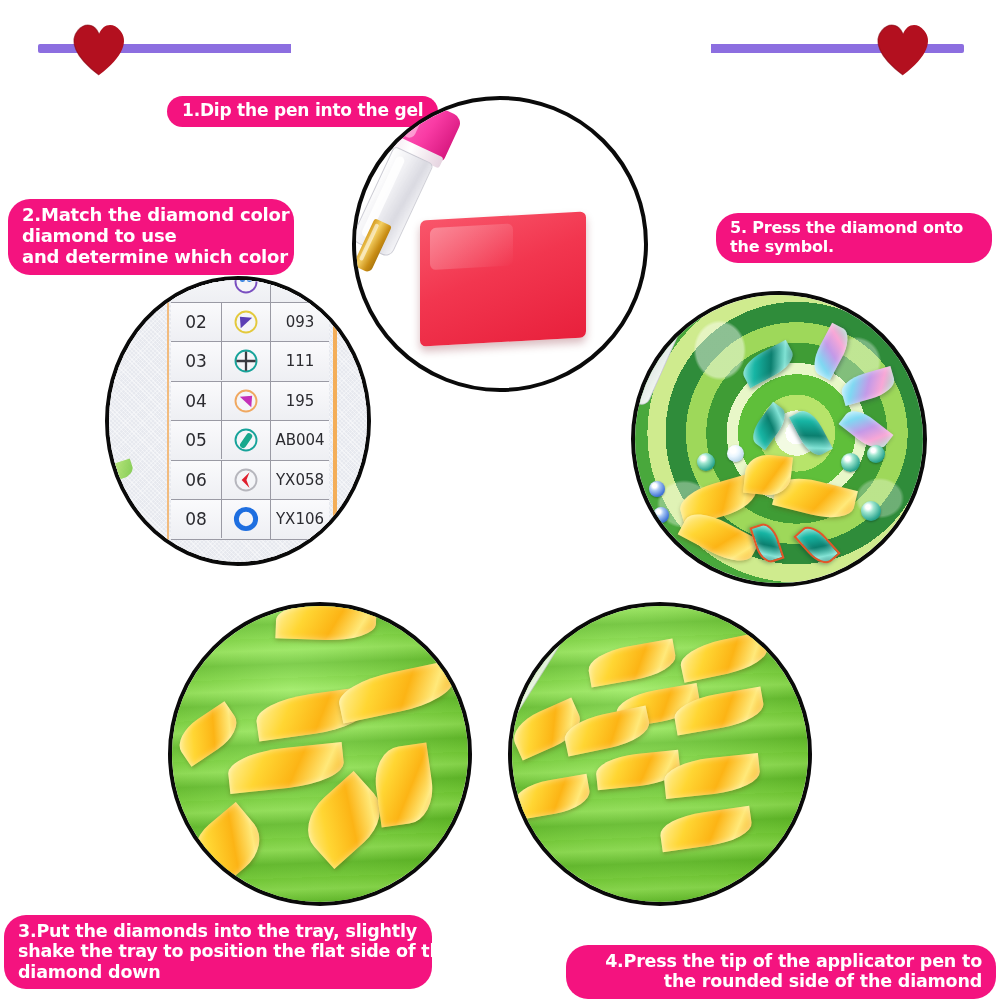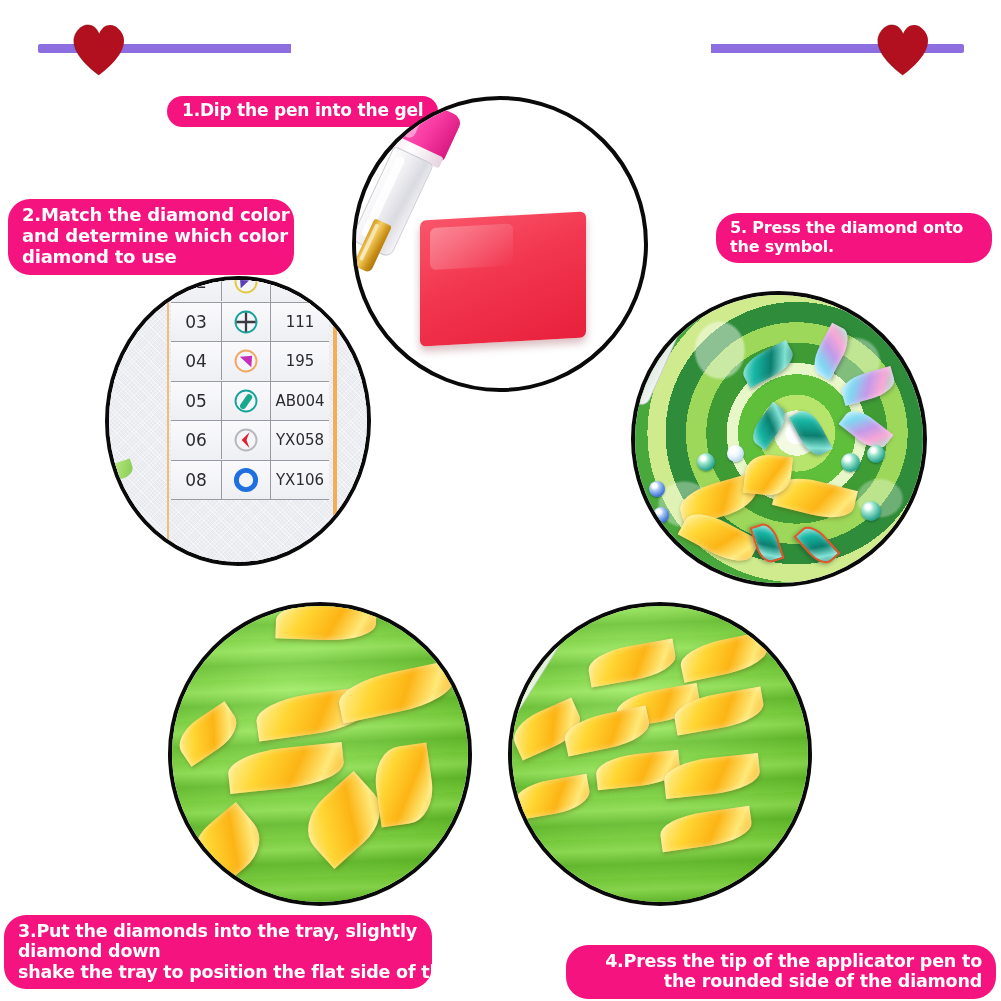--- a/index.html
+++ b/index.html
@@ -272,34 +272,47 @@
         <div class="cap"></div>
         <div class="collar"></div>
         <div class="barrel"></div>
         <div class="tip"></div>
       </div>
     </div>
   </div>
 
   <div class="label" id="label2">
     <span class="ln">2.Match the diamond color</span>
+    <span class="ln">diamond to use</span>
     <span class="ln">and determine which color</span>
-    <span class="ln">diamond to use</span>
   </div>
 
   <div class="circ" id="photo2">
     <div class="legend-bg"></div>
     <div class="stray" style="left:-2px;top:182px;width:26px;height:17px;border-radius:50% 0 50% 0;transform:rotate(-18deg);background:linear-gradient(120deg,#c6ef7a,#6fc437);opacity:.85;"></div>
     <div class="stray" style="left:-6px;top:244px;width:28px;height:20px;border-radius:50%;background:radial-gradient(circle at 35% 30%,#ffffff 0 15%,#7fdcc6 40%,#17a98f 100%);opacity:.9;"></div>
 
     <div class="orange-line l"></div>
     <div class="orange-line r"></div>
 
     <div class="ltab">
 
+      <div class="lrow">
+        <div class="c-no"></div>
+        <div class="c-sym">
+          <span class="sym">
+              <svg viewBox="0 0 32 32">
+            <circle cx="16" cy="16" r="12" fill="#f4f5f8" stroke="#7a4fc0" stroke-width="2.2"></circle>
+            <circle cx="12" cy="13" r="3.1" fill="#2f7fe0"></circle>
+            <circle cx="20" cy="13" r="3.1" fill="#2f7fe0"></circle>
+          </svg>
+            </span>
+        </div>
+        <div class="c-code">020</div>
+      </div>
 
       <div class="lrow">
         <div class="c-no">02</div>
         <div class="c-sym">
           <span class="sym">
               <svg viewBox="0 0 32 32">
             <circle cx="16" cy="16" r="12" fill="#f4f5f8" stroke="#e3c93c" stroke-width="2.2"></circle>
             <path d="M9 10 L23 11 L10 23 Z" fill="#5b3fb5"></path>
           </svg>
             </span>
@@ -419,22 +432,22 @@
     <div class="mq y" style="left:166px;top:66px;width:116px;height:40px;transform:rotate(-12deg);"></div>
     <div class="mq y" style="left:4px;top:110px;width:64px;height:36px;transform:rotate(-34deg);"></div>
     <div class="mq y" style="left:56px;top:142px;width:116px;height:40px;transform:rotate(-6deg);"></div>
     <div class="mq y" style="left:132px;top:184px;width:80px;height:60px;transform:rotate(-42deg);"></div>
     <div class="mq y" style="left:204px;top:140px;width:56px;height:78px;transform:rotate(-8deg);"></div>
     <div class="mq y" style="left:20px;top:212px;width:70px;height:56px;transform:rotate(-40deg);"></div>
   </div>
 
   <div class="label" id="label3">
     <span class="ln">3.Put the diamonds into the tray, slightly</span>
+    <span class="ln">shake the tray to position the flat side of the</span>
     <span class="ln">diamond down</span>
-    <span class="ln">shake the tray to position the flat side of the</span>
   </div>
 
   <div class="circ" id="photo4">
     <div class="tray"></div>
     <div class="mq y" style="left:76px;top:40px;width:88px;height:34px;transform:rotate(-10deg);"></div>
     <div class="mq y" style="left:168px;top:34px;width:88px;height:34px;transform:rotate(-12deg);"></div>
     <div class="mq y" style="left:104px;top:84px;width:84px;height:32px;transform:rotate(-10deg);"></div>
     <div class="mq y" style="left:162px;top:88px;width:90px;height:34px;transform:rotate(-10deg);"></div>
     <div class="mq y" style="left:0px;top:104px;width:70px;height:38px;transform:rotate(-24deg);"></div>
     <div class="mq y" style="left:52px;top:108px;width:86px;height:34px;transform:rotate(-12deg);"></div>

